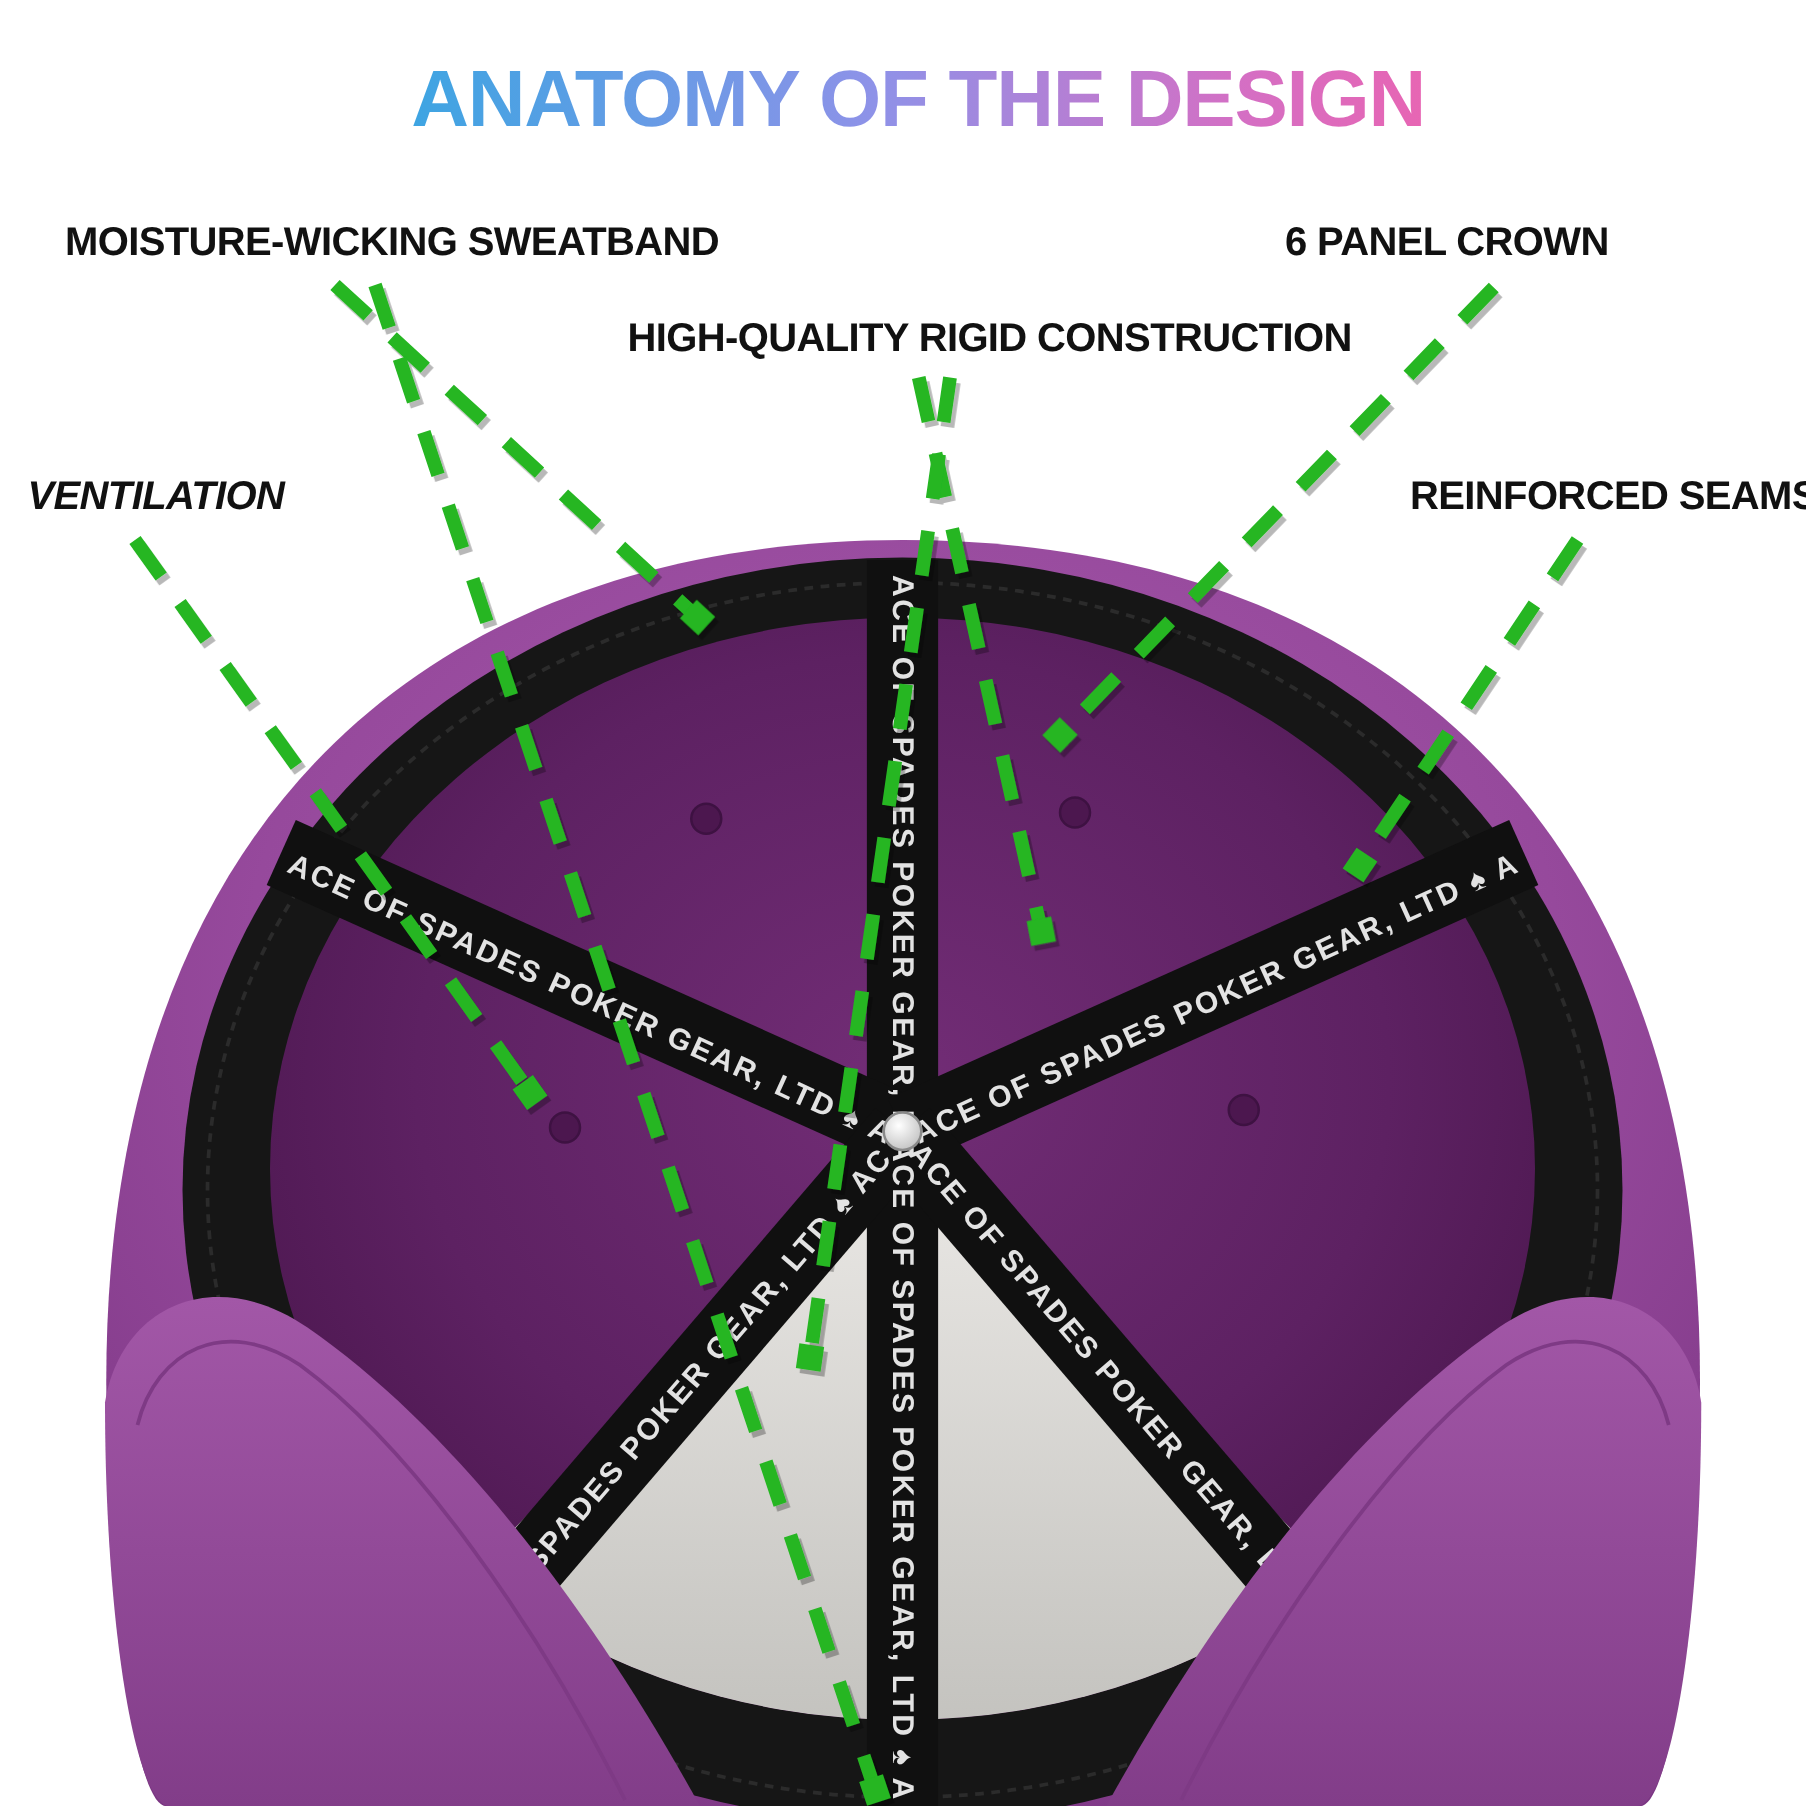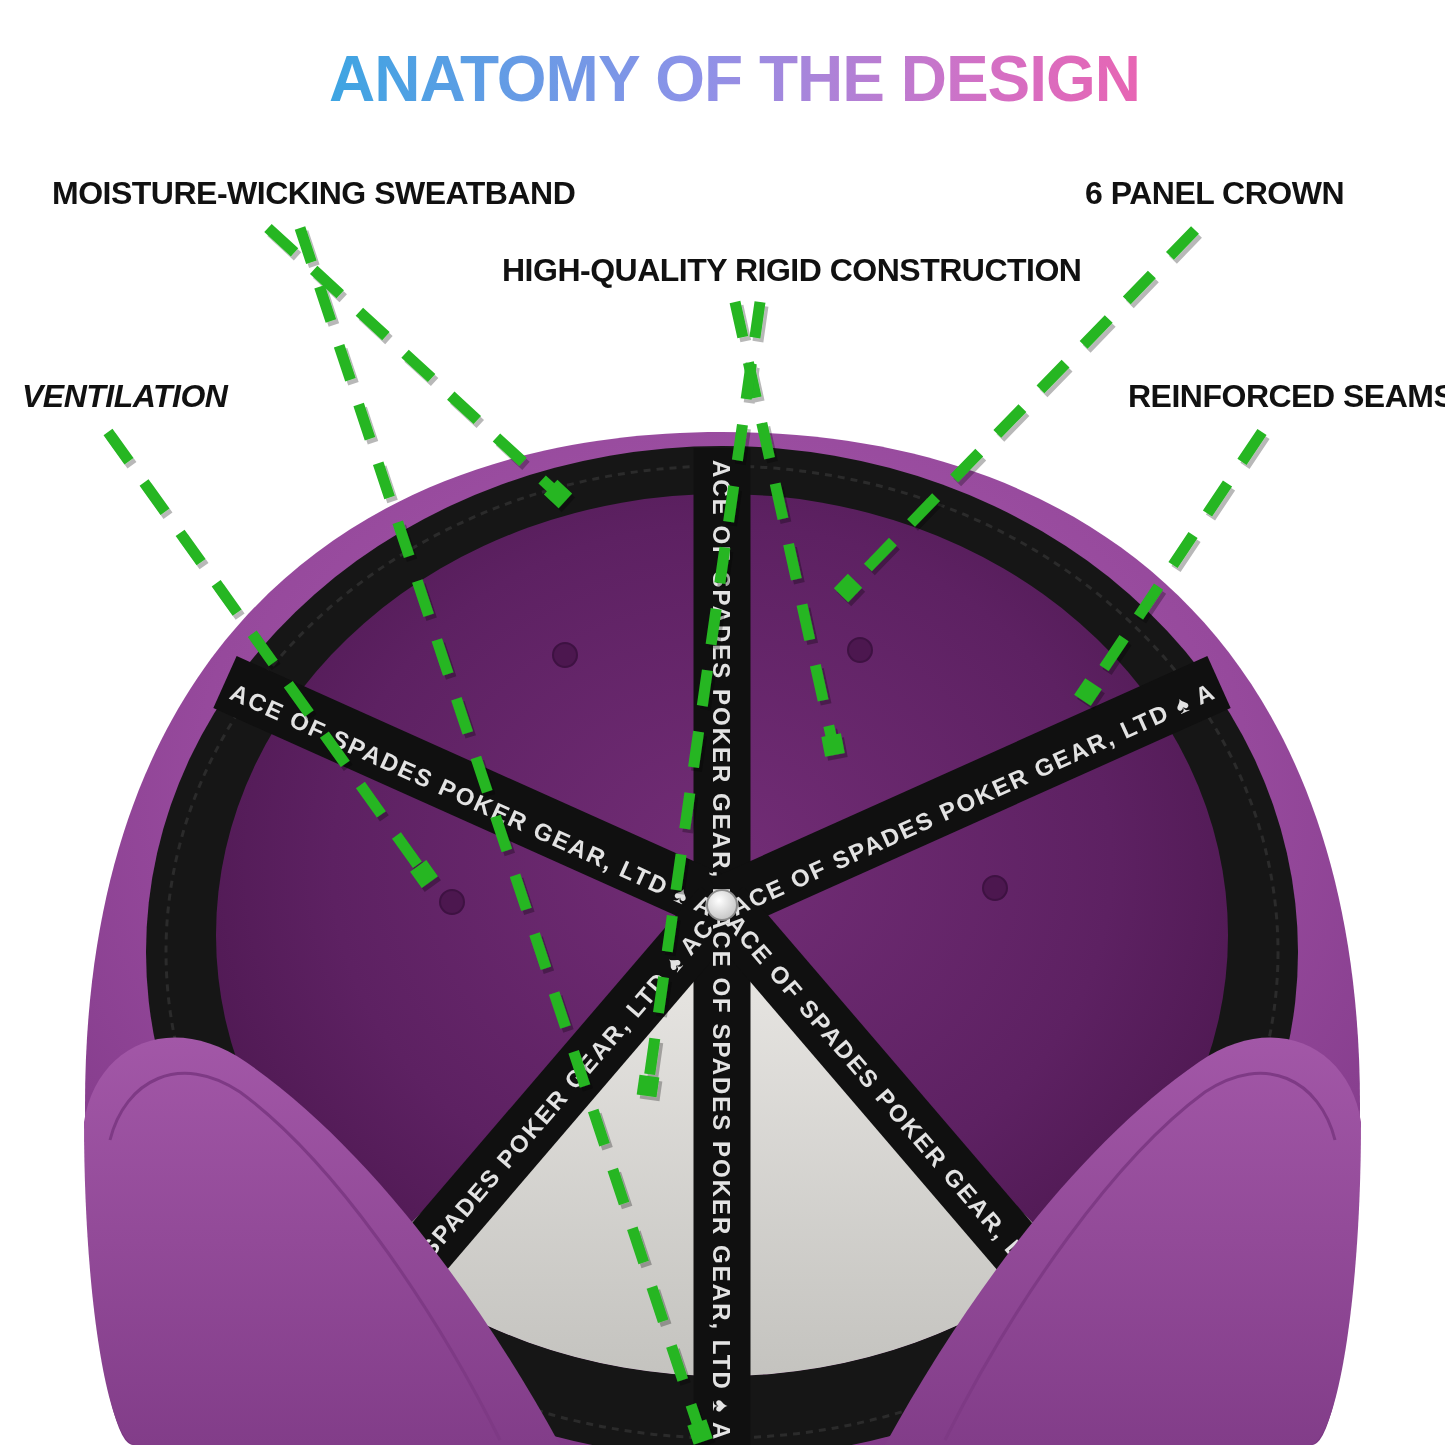--- a/index.html
+++ b/index.html
@@ -28,21 +28,21 @@
   }
   .callout-label{
     position:absolute;
     margin:0;
     font-size:32px;font-weight:800;letter-spacing:-0.5px;
     color:#111111;white-space:nowrap;
     text-transform:uppercase;
   }
   .lbl-sweatband{left:52px;top:175px;}
   .lbl-construction{left:502px;top:252px;}
-  .lbl-crown{left:1085px;top:175px;}
+  .lbl-crown{left:1028px;top:175px;}
   .lbl-ventilation{left:22px;top:378px;font-style:italic;}
   .lbl-seams{left:1128px;top:378px;}
   .tape-label{
     font-family:"Liberation Sans", sans-serif;
     font-weight:bold;font-size:24px;fill:#e3e3e3;letter-spacing:2px;
   }
 </style>
 </head>
 <body>
 

